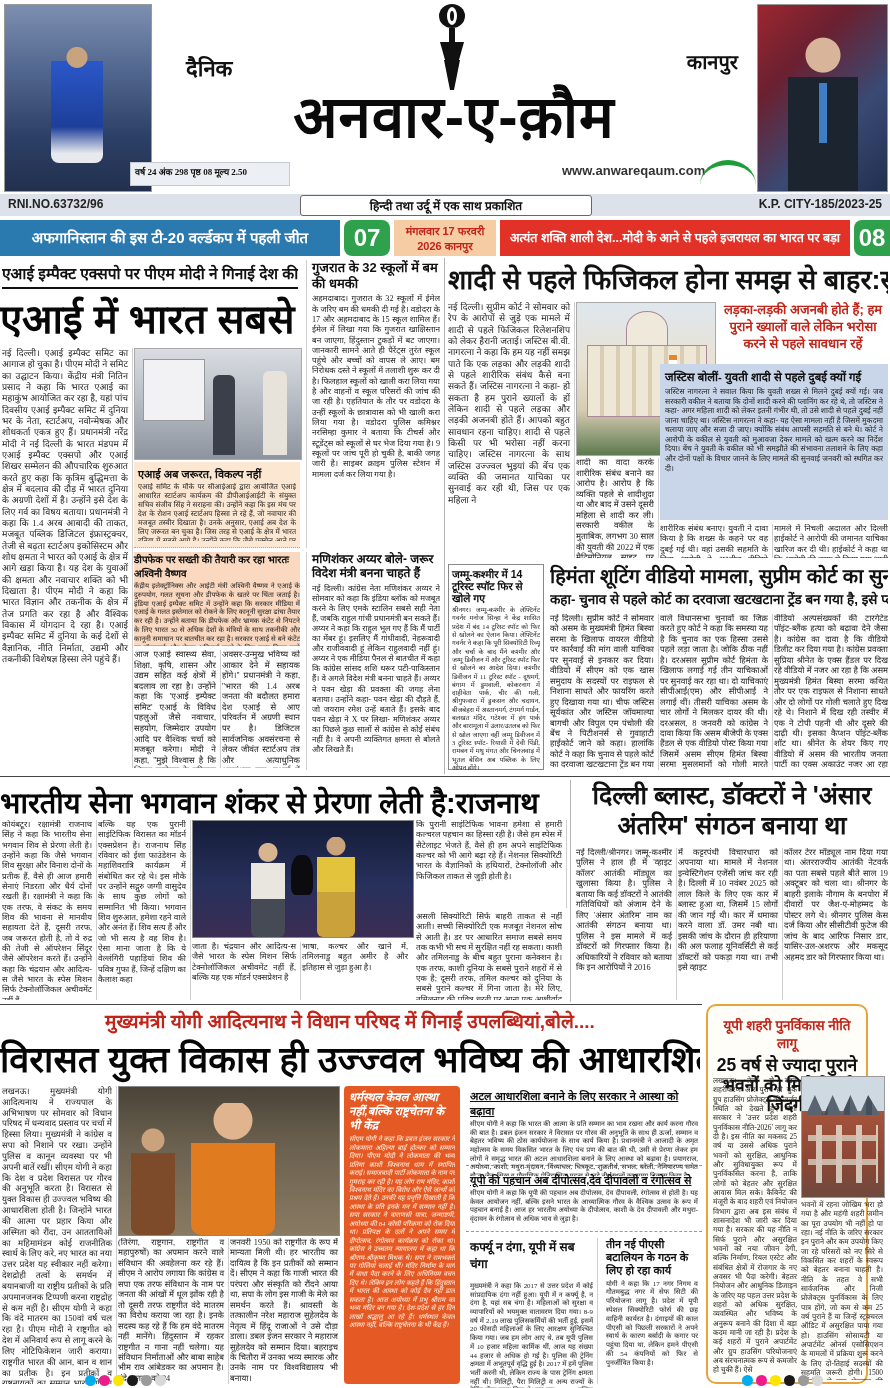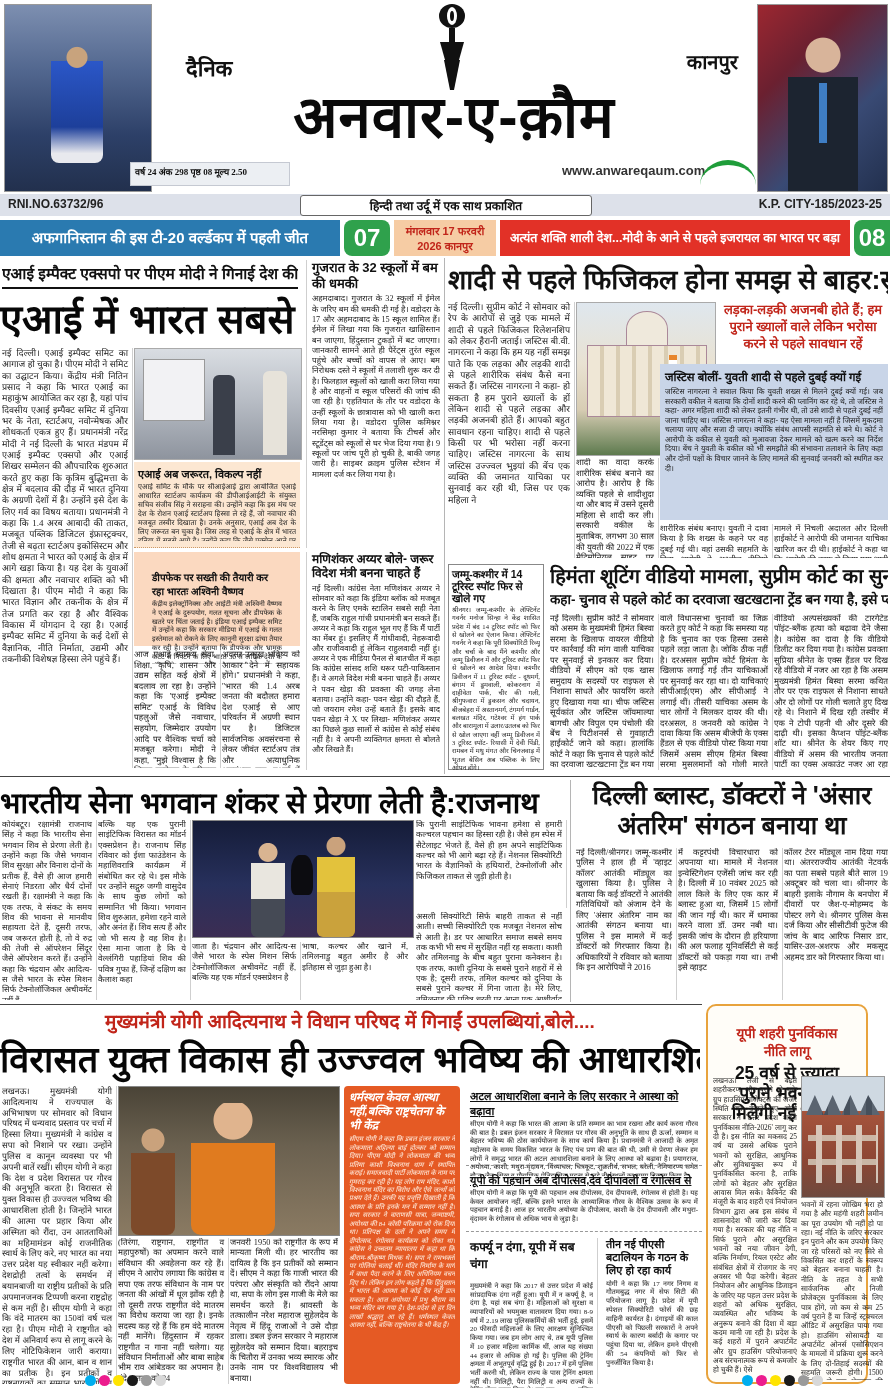--- a/index.html
+++ b/index.html
@@ -85,21 +85,21 @@
     <div class="abs" style="left:8px;top:10px;width:60px;height:60px;background:#f2f2f4;border:1px solid #999;"></div>
     <div class="abs" style="left:78px;top:26px;width:22px;height:80px;background:#3a3f4a;border-radius:6px 6px 0 0;"></div>
     <div class="abs" style="left:128px;top:22px;width:24px;height:84px;background:#e7e3da;border-radius:6px 6px 0 0;"></div>
   </div>
 
   <div class="abs" style="left:134px;top:462px;width:166px;height:86px;background:#fce7d2;padding:4px;box-sizing:border-box;border-bottom:1px dotted #c96;">
     <div class="boxhead" style="font-size:11px;margin-bottom:2px;">एआई अब जरूरत, विकल्प नहीं</div>
     <div class="body-txt" style="font-size:7.2px;height:58px;">एआई समिट के मौके पर सीआईआई द्वारा आयोजित एआई आधारित स्टार्टअप कार्यक्रम की डीपीआईआईटी के संयुक्त सचिव संजीव सिंह ने सराहना की। उन्होंने कहा कि इस मंच पर देश के रोशन एआई स्टार्टअप हिस्सा ले रहे हैं, जो नवाचार की मजबूत तस्वीर दिखाता है। उनके अनुसार, एआई अब देश के लिए जरूरत बन चुका है। जिस तरह से एआई के क्षेत्र में भारत दुनिया में सबसे आगे है। उन्होंने कहा कि जैसे एक्सेल आने पर लोगों ने बदलाव का डर जताया था, वैसे ही एआई को लेकर भी भ्रम है, जबकि यह मानवता की मदद करेगा।</div>
   </div>
 
-  <div class="abs" style="left:134px;top:552px;width:166px;height:94px;background:#fbd9c0;padding:18px;box-sizing:border-box;">
+  <div class="abs" style="left:134px;top:552px;width:166px;height:94px;background:#fbd9c0;padding:0;box-sizing:border-box;">
     <div class="boxhead" style="font-size:10px;margin-bottom:2px;">डीपफेक पर सख्ती की तैयारी कर रहा भारतः अश्विनी वैष्णव</div>
     <div class="body-txt" style="font-size:7px;height:64px;">केंद्रीय इलेक्ट्रॉनिक्स और आईटी मंत्री अश्विनी वैष्णव ने एआई के दुरुपयोग, गलत सूचना और डीपफेक के खतरे पर चिंता जताई है। इंडिया एआई इम्पैक्ट समिट में उन्होंने कहा कि सरकार मीडिया में एआई के गलत इस्तेमाल को रोकने के लिए कानूनी सुरक्षा ढांचा तैयार कर रही है। उन्होंने बताया कि डीपफेक और भ्रामक कंटेंट से निपटने के लिए भारत 30 से अधिक देशों के मंत्रियों के साथ तकनीकी और कानूनी समाधान पर बातचीत कर रहा है। सरकार एआई से बने कंटेंट पर वॉटरमार्क और लेबल अनिवार्य करने के लिए सख्त नियम लाने की दिशा में काम कर रही है।</div>
   </div>
 
   <div class="abs body-txt colrule" style="left:134px;top:650px;width:82px;height:118px;font-size:8.4px;">आज एआई स्वास्थ्य सेवा, शिक्षा, कृषि, शासन और उद्यम सहित कई क्षेत्रों में बदलाव ला रहा है। उन्होंने कहा कि 'एआई इम्पैक्ट समिट' एआई के विविध पहलुओं जैसे नवाचार, सहयोग, जिम्मेदार उपयोग आदि पर वैश्विक चर्चा को मजबूत करेगा। मोदी ने कहा, ''मुझे विश्वास है कि शिखर सम्मेलन के परिणाम एक प्रगतिशील, नवोन्मेषी और</div>
   <div class="abs body-txt" style="left:222px;top:650px;width:78px;height:118px;font-size:8.4px;">अवसर-उन्मुख भविष्य को आकार देने में सहायक होंगे।'' प्रधानमंत्री ने कहा, ''भारत की 1.4 अरब जनता की बदौलत हमारा देश एआई से आए परिवर्तन में अग्रणी स्थान पर है। डिजिटल सार्वजनिक अवसंरचना से लेकर जीवंत स्टार्टअप तंत्र और अत्याधुनिक अनुसंधान तक, एआई में हमारी प्रगति महत्वाकांक्षा और जिम्मेदारी दोनों को दर्शाती है।</div>
 
   <div class="abs" style="left:306px;top:260px;width:134px;height:288px;border-left:1px solid #cfcfcf;padding-left:5px;box-sizing:border-box;">
     <div class="boxhead" style="font-size:13px;line-height:1.2;margin-bottom:3px;">गुजरात के 32 स्कूलों में बम की धमकी</div>
     <div class="body-txt" style="font-size:8.2px;height:240px;">अहमदाबाद। गुजरात के 32 स्कूलों में ईमेल के जरिए बम की धमकी दी गई है। वडोदरा के 17 और अहमदाबाद के 15 स्कूल शामिल हैं। ईमेल में लिखा गया कि गुजरात खाक्षिस्तान बन जाएगा, हिंदुस्तान टुकड़ों में बट जाएगा। जानकारी सामने आते ही पैरेंट्स तुरंत स्कूल पहुंचे और बच्चों को वापस ले आए। बम निरोधक दस्ते ने स्कूलों में तलाशी शुरू कर दी है। फिलहाल स्कूलों को खाली करा लिया गया है और वाहनों व स्कूल परिसरों की जांच की जा रही है। एहतियात के तौर पर वडोदरा के उन्हीं स्कूलों के छात्रावास को भी खाली करा लिया गया है। वडोदरा पुलिस कमिश्नर नरसिम्हा कुमार ने बताया कि टीचर्स और स्टूडेंट्स को स्कूलों से घर भेज दिया गया है। 9 स्कूलों पर जांच पूरी हो चुकी है, बाकी जगह जारी है। साइबर क्राइम पुलिस स्टेशन में मामला दर्ज कर लिया गया है।</div>
@@ -196,21 +196,21 @@
   </div>
   <div class="abs" style="left:466px;top:1238px;width:132px;height:146px;padding:0 4px;box-sizing:border-box;border-right:1px solid #cfcfcf;">
     <div class="boxhead" style="font-size:12px;margin-bottom:10px;">कर्फ्यू न दंगा, यूपी में सब चंगा</div>
     <div class="body-txt" style="font-size:6.9px;height:124px;">मुख्यमंत्री ने कहा कि 2017 से उत्तर प्रदेश में कोई सांप्रदायिक दंगा नहीं हुआ। यूपी में न कर्फ्यू है, न दंगा है, यहां सब चंगा है। महिलाओं को सुरक्षा व व्यापारियों को भयमुक्त वातावरण दिया गया। 8-9 वर्ष में 2.19 लाख पुलिसकर्मियों की भर्ती हुई, इसमें 20 फीसदी महिलाओं के लिए आरक्षण सुनिश्चित किया गया। जब हम लोग आए थे, तब यूपी पुलिस में 10 हजार महिला कार्मिक थीं, आज यह संख्या 44 हजार से अधिक हो गई है। पुलिस की ट्रेनिंग क्षमता में अभूतपूर्व वृद्धि हुई है। 2017 में हमें पुलिस भर्ती करनी थी, लेकिन राज्य के पास ट्रेनिंग क्षमता नहीं थी। मिलिट्री, पैरा मिलिट्री व अन्य राज्यों के ट्रेनिंग सेंटर हायर किए थे। इस बार 60,200 पुलिस कर्मियों की भर्ती हुई और इनका प्रशिक्षण यूपी के ट्रेनिंग सेंटर में ही हो रहा है। पुलिस की अवस्थापना सुविधा में अभूतपूर्व परिवर्तन हुआ है। थानों के जर्जर भवनों की जगह पुलिस कर्मियों के लिए हाईराइज बिल्डिंग बनाई गई है।</div>
   </div>
   <div class="abs" style="left:602px;top:1238px;width:100px;height:146px;padding:0 4px;box-sizing:border-box;">
     <div class="boxhead" style="font-size:11px;line-height:1.2;margin-bottom:2px;">तीन नई पीएसी बटालियन के गठन के लिए हो रहा कार्य</div>
     <div class="body-txt" style="font-size:7px;height:96px;">योगी ने कहा कि 17 नगर निगम व गौतमबुद्ध नगर में सेफ सिटी की परियोजना लागू है। प्रदेश में यूपी स्पेशल सिक्योरिटी फोर्स की छह वाहिनी कार्यरत है। दंगाइयों की काल पीएसी को पिछली सरकारों ने अपने स्वार्थ के कारण बर्बादी के कगार पर पहुंचा दिया था, लेकिन हमने पीएसी की 54 कंपनियों को फिर से पुनर्जीवित किया है।</div>
   </div>
 
-  <div class="abs" style="left:706px;top:1004px;width:162px;height:380px;border:2px solid #e8a33d;border-radius:10px;padding:16px;box-sizing:border-box;background:#fffdf8;">
+  <div class="abs" style="left:706px;top:1004px;width:162px;height:380px;border:2px solid #e8a33d;border-radius:10px;padding:8px;box-sizing:border-box;background:#fffdf8;">
     <div class="sans center" style="font-size:13.5px;color:#c1251a;margin-top:2px;">यूपी शहरी पुनर्विकास नीति लागू</div>
     <div class="sans center" style="font-size:17.5px;line-height:1.15;margin:3px 0 4px 0;">25 वर्ष से ज्यादा पुराने भवनों को मिलेगी नई जिंदगी</div>
     <div class="abs body-txt" style="left:5px;top:70px;width:84px;height:304px;font-size:7.4px;">लखनऊ। तेजी से बढ़ते शहरीकरण और पुराने हो चुके ग्रुप हाउसिंग प्रोजेक्ट्स की जर्जर स्थिति को देखते हुए योगी सरकार ने 'उत्तर प्रदेश शहरी पुनर्विकास नीति-2026' लागू कर दी है। इस नीति का मकसद 25 वर्ष या उससे अधिक पुराने भवनों को सुरक्षित, आधुनिक और सुविधायुक्त रूप में पुनर्विकसित करना है, ताकि लोगों को बेहतर और सुरक्षित आवास मिल सके। कैबिनेट की मंजूरी के बाद शहरी एवं नियोजन विभाग द्वारा अब इस संबंध में शासनादेश भी जारी कर दिया गया है। सरकार की यह नीति न सिर्फ पुराने और असुरक्षित भवनों को नया जीवन देगी, बल्कि निर्माण, रियल एस्टेट और संबंधित क्षेत्रों में रोजगार के नए अवसर भी पैदा करेगी। बेहतर नियोजन और आधुनिक डिजाइन के जरिए यह पहल उत्तर प्रदेश के शहरों को अधिक सुरक्षित, व्यवस्थित और भविष्य के अनुरूप बनाने की दिशा में बड़ा कदम मानी जा रही है। प्रदेश के कई शहरों में पुराने अपार्टमेंट और ग्रुप हाउसिंग परियोजनाएं अब संरचनात्मक रूप से कमजोर हो चुकी हैं। ऐसे</div>
     <div class="abs photo" style="left:93px;top:70px;width:82px;height:120px;background:linear-gradient(180deg,#cfd9e2 0%,#cfd9e2 28%,#a6543c 28%,#8c4634 70%,#6e4a3e 100%);border:1px solid #999;">
       <div class="abs" style="left:4px;top:18px;width:74px;height:20px;background:repeating-linear-gradient(90deg,#5a6470 0 16px,#46505c 16px 22px);clip-path:polygon(0 100%,12% 0,24% 100%,36% 0,48% 100%,60% 0,72% 100%,84% 0,100% 100%);"></div>
       <div class="abs" style="left:6px;top:48px;width:70px;height:58px;background:repeating-linear-gradient(90deg,transparent 0 8px,#e8e4d8 8px 14px,transparent 14px 20px),repeating-linear-gradient(180deg,transparent 0 10px,#d9d2c2 10px 16px,transparent 16px 24px);opacity:.8;"></div>
     </div>
     <div class="abs body-txt" style="left:93px;top:194px;width:82px;height:180px;font-size:7.4px;">भवनों में रहना जोखिम भरा हो गया है और महंगी शहरी जमीन का पूरा उपयोग भी नहीं हो पा रहा। नई नीति के जरिए सरकार इन पुराने और कम उपयोग किए जा रहे परिसरों को नए सिरे से विकसित कर शहरों के स्वरूप को बेहतर बनाना चाहती है। नीति के तहत वे सभी सार्वजनिक और निजी प्रोजेक्ट्स पुनर्विकास के लिए पात्र होंगे, जो कम से कम 25 वर्ष पुराने हैं या जिन्हें स्ट्रक्चरल ऑडिट में असुरक्षित पाया गया हो। हाउसिंग सोसायटी या अपार्टमेंट ओनर्स एसोसिएशन के मामलों में प्रक्रिया शुरू करने के लिए दो-तिहाई सदस्यों की सहमति जरूरी होगी। 1500 वर्गमीटर से कम क्षेत्रफल की भूमि और एकल मकान इस नीति में शामिल नहीं किए गए हैं।</div>
   </div>
 

